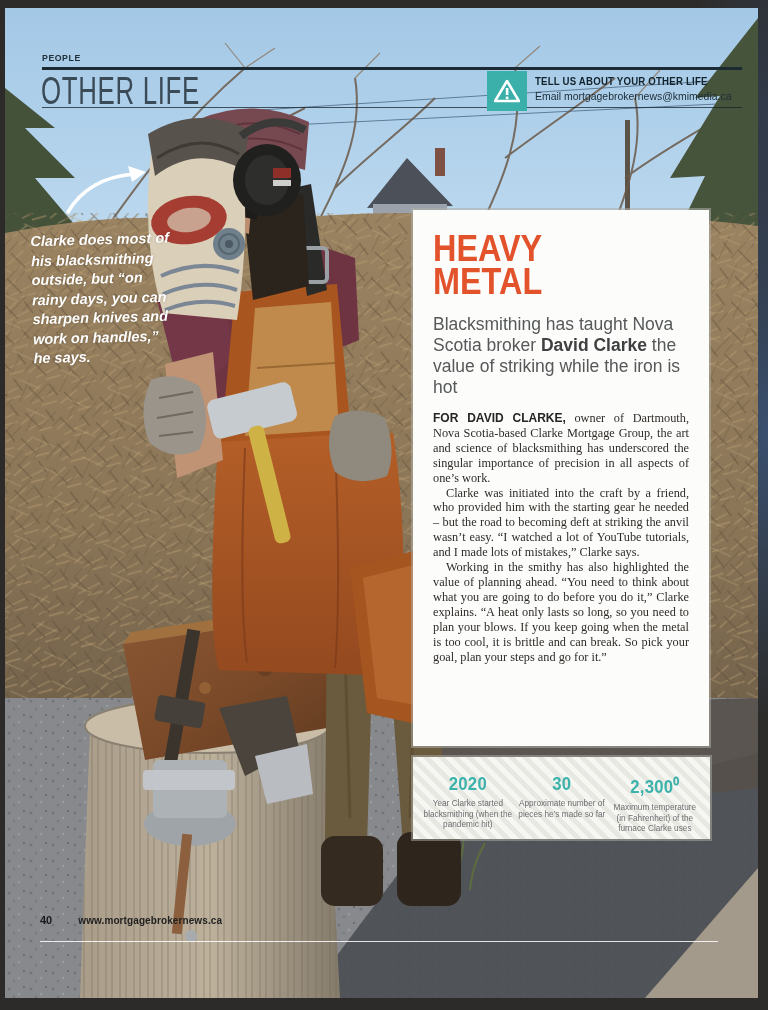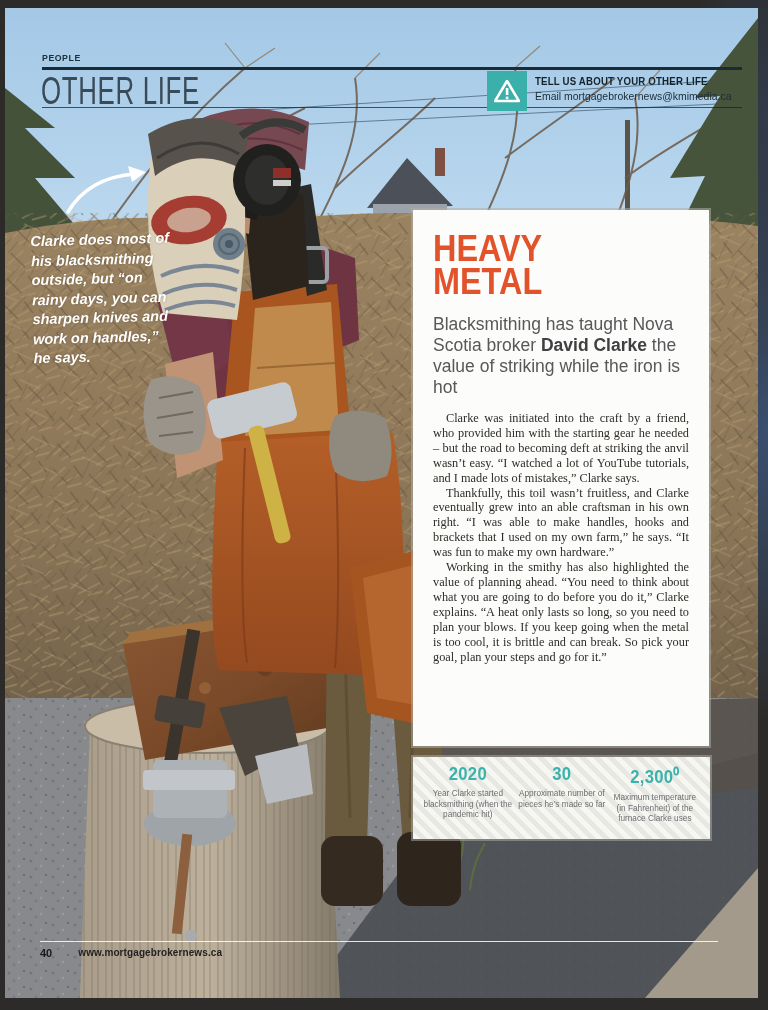--- a/index.html
+++ b/index.html
@@ -72,35 +72,35 @@
   .bodycopy p{margin:0;text-indent:13px;}
   .bodycopy p.first{text-indent:0;}
   .lead-in{font-family:"Liberation Sans", sans-serif;font-weight:bold;font-size:12px;color:#262421;}
 
   
   .stats{
     position:absolute;left:408px;top:749px;width:297px;height:82px;
     background:repeating-linear-gradient(45deg,#f6f6f2 0 5px,#e7e8e2 5px 10px);
     box-shadow:0 0 0 2px rgba(175,175,168,.5);
     display:flex;align-items:flex-start;justify-content:space-between;
-    box-sizing:border-box;padding:6px 8px 0 8px;
+    box-sizing:border-box;padding:16px 8px 0 8px;
   }
   .stat{width:95px;text-align:center;}
   .stat-value{
     color:#3bb2ab;font-size:19px;font-weight:800;transform:scaleX(.88);
     transform-origin:center top;letter-spacing:.3px;
   }
   .stat-caption{
     margin-top:3px;font-size:8.6px;line-height:10.6px;color:#6d6e71;
     transform:scaleX(.96);transform-origin:center top;
   }
 
   
   .footer-rule{position:absolute;left:35px;top:933px;width:678px;height:1px;background:rgba(255,255,255,.85);}
-  .footer{position:absolute;left:35px;top:939px;display:flex;align-items:flex-start;color:#1a1a1a;}
+  .footer{position:absolute;left:35px;top:906px;display:flex;align-items:center;color:#1a1a1a;}
   .page-number{font-size:11px;font-weight:bold;}
   .website{font-size:10px;font-weight:bold;margin-left:26px;letter-spacing:.1px;color:#222;}
 </style>
 </head>
 <body>
 
 <div class="page">
 
   <svg class="photo" viewBox="0 0 753 990" preserveAspectRatio="none">
     <defs>
@@ -309,22 +309,22 @@
     <div>he says.</div>
   </div>
 
   <div class="card">
     <div class="headline">
       <div>HEAVY</div>
       <div>METAL</div>
     </div>
     <div class="standfirst"><span>Blacksmithing has taught Nova Scotia broker </span><b>David Clarke</b><span> the value of striking while the iron is hot</span></div>
     <div class="bodycopy">
+      <p class="first"><span class="lead-in">FOR DAVID CLARKE,</span><span> owner of Dartmouth, Nova Scotia-based Clarke Mortgage Group, the art and science of blacksmithing has underscored the singular importance of precision in all aspects of one’s work.</span></p>
       <p>Clarke was initiated into the craft by a friend, who provided him with the starting gear he needed – but the road to becoming deft at striking the anvil wasn’t easy. “I watched a lot of YouTube tutorials, and I made lots of mistakes,” Clarke says.</p>
-      <p>Thankfully, this toil wasn’t fruitless, and Clarke eventually grew into an able craftsman in his own right. “I was able to make handles, hooks and brackets that I used on my own farm,” he says. “It was fun to make my own hardware.”</p>
       <p>Working in the smithy has also highlighted the value of planning ahead. “You need to think about what you are going to do before you do it,” Clarke explains. “A heat only lasts so long, so you need to plan your blows. If you keep going when the metal is too cool, it is brittle and can break. So pick your goal, plan your steps and go for it.”</p>
     </div>
   </div>
 
   <div class="stats">
     <div class="stat">
       <div class="stat-value">2020</div>
       <div class="stat-caption">Year Clarke started blacksmithing (when the pandemic hit)</div>
     </div>
     <div class="stat">

